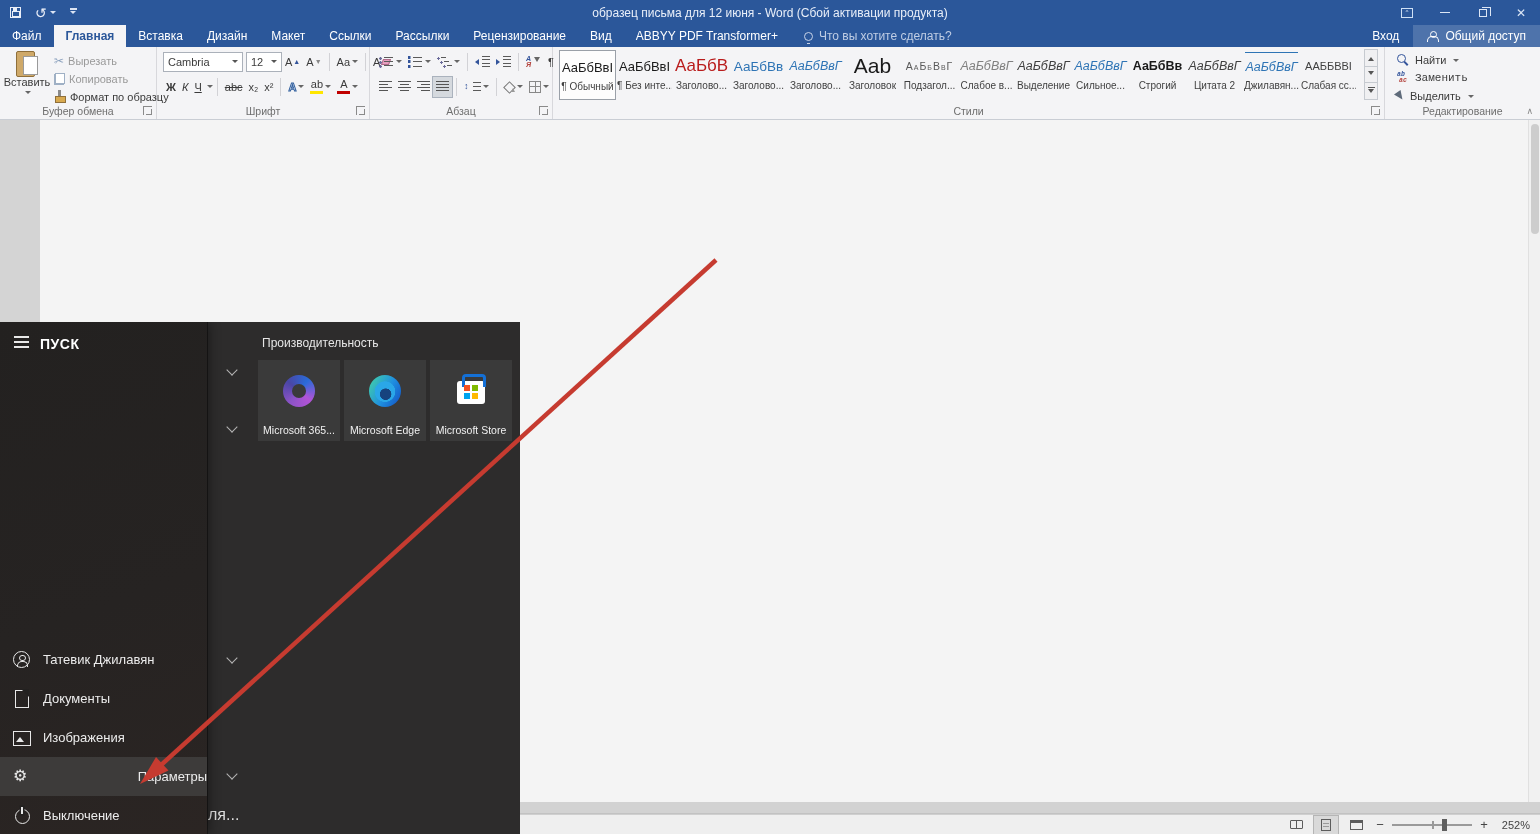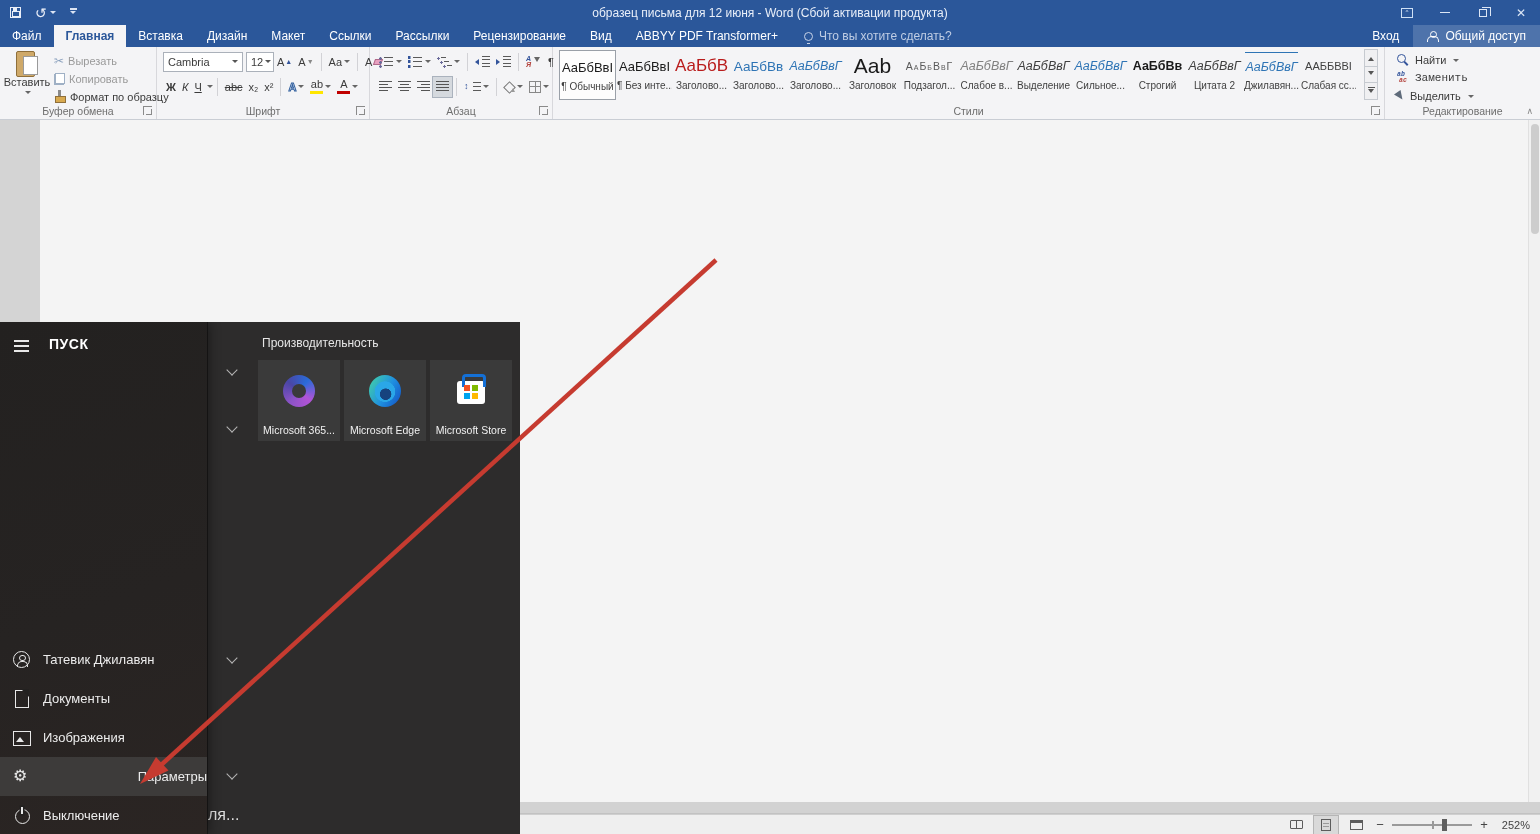--- a/index.html
+++ b/index.html
@@ -160,21 +160,21 @@
   .zoom-track { position:relative; width:80px; height:14px; }
   .zoom-track::before { content:""; position:absolute; left:0; right:0; top:6.5px; height:1.5px; background:#9a9a9a; }
   .zoom-tick { position:absolute; left:50%; top:3px; width:1.5px; height:8px; background:#9a9a9a; }
   .zoom-thumb { position:absolute; left:62%; top:1px; width:5px; height:12px; background:#5f5f5f; }
   .zoom-pct { min-width:34px; text-align:right; color:#444; }
 
   
   .startmenu { position:absolute; left:0; top:322px; width:520px; height:512px; z-index:50; background:#2d2c2c; color:#eee; overflow:hidden; }
   .sm-panel-seam { position:absolute; left:207px; top:0; bottom:0; width:1px; background:#1b1a1a; }
   .sm-rail { position:absolute; left:0; top:0; width:207px; height:512px; background:linear-gradient(160deg,#232120 0%,#262322 55%,#2b2523 100%); box-shadow:3px 0 10px rgba(0,0,0,.35); }
-  .sm-header { position:absolute; left:14px; top:14px; display:flex; align-items:flex-end; gap:20px; }
+  .sm-header { position:absolute; left:14px; top:14px; display:flex; align-items:flex-start; gap:11px; }
   .ic-hamburger { display:flex; flex-direction:column; gap:3px; }
   .ic-hamburger i { display:block; width:15px; height:2px; background:#e8e8e8; }
   .sm-title { font-size:14px; font-weight:bold; letter-spacing:.5px; color:#fff; }
   .sm-rows { position:absolute; left:0; top:318px; width:207px; }
   .sm-row { height:39px; display:flex; align-items:center; gap:13px; padding-left:13px; cursor:default; }
   .sm-row.hl { background:#3d3b3a;justify-content:space-between; }
   .sm-label { font-size:13px; color:#ececec; white-space:nowrap; }
   .sm-ic { position:relative; width:17px; height:17px; flex:none; }
   .sm-ic.user { border:1.3px solid #e8e8e8; border-radius:50%; }
   .sm-ic.user::before { content:""; position:absolute; left:5px; top:2.5px; width:4.5px; height:4.5px; border:1.2px solid #e8e8e8; border-radius:50%; }
@@ -296,21 +296,21 @@
       <div class="grp-label">Буфер обмена</div>
       <i class="launcher"></i>
     </div>
 
     <div class="grp grp-font">
       <div class="row1">
         <span class="combo" style="width:80px;">
           <span style="flex:1">Cambria</span>
             <i class="dd"></i>
         </span>
-        <span class="combo" style="width:28px; margin-left:3px;">
+        <span class="combo" style="width:36px; margin-left:3px;">
           <span style="flex:1">12</span>
             <i class="dd"></i>
         </span>
         <span class="fbtn">
             <span>A</span>
             <span class="sup6">▲</span>
           </span>
         <span class="fbtn">
             <span>A</span>
             <span class="sup6" style="color:#888">▼</span>

